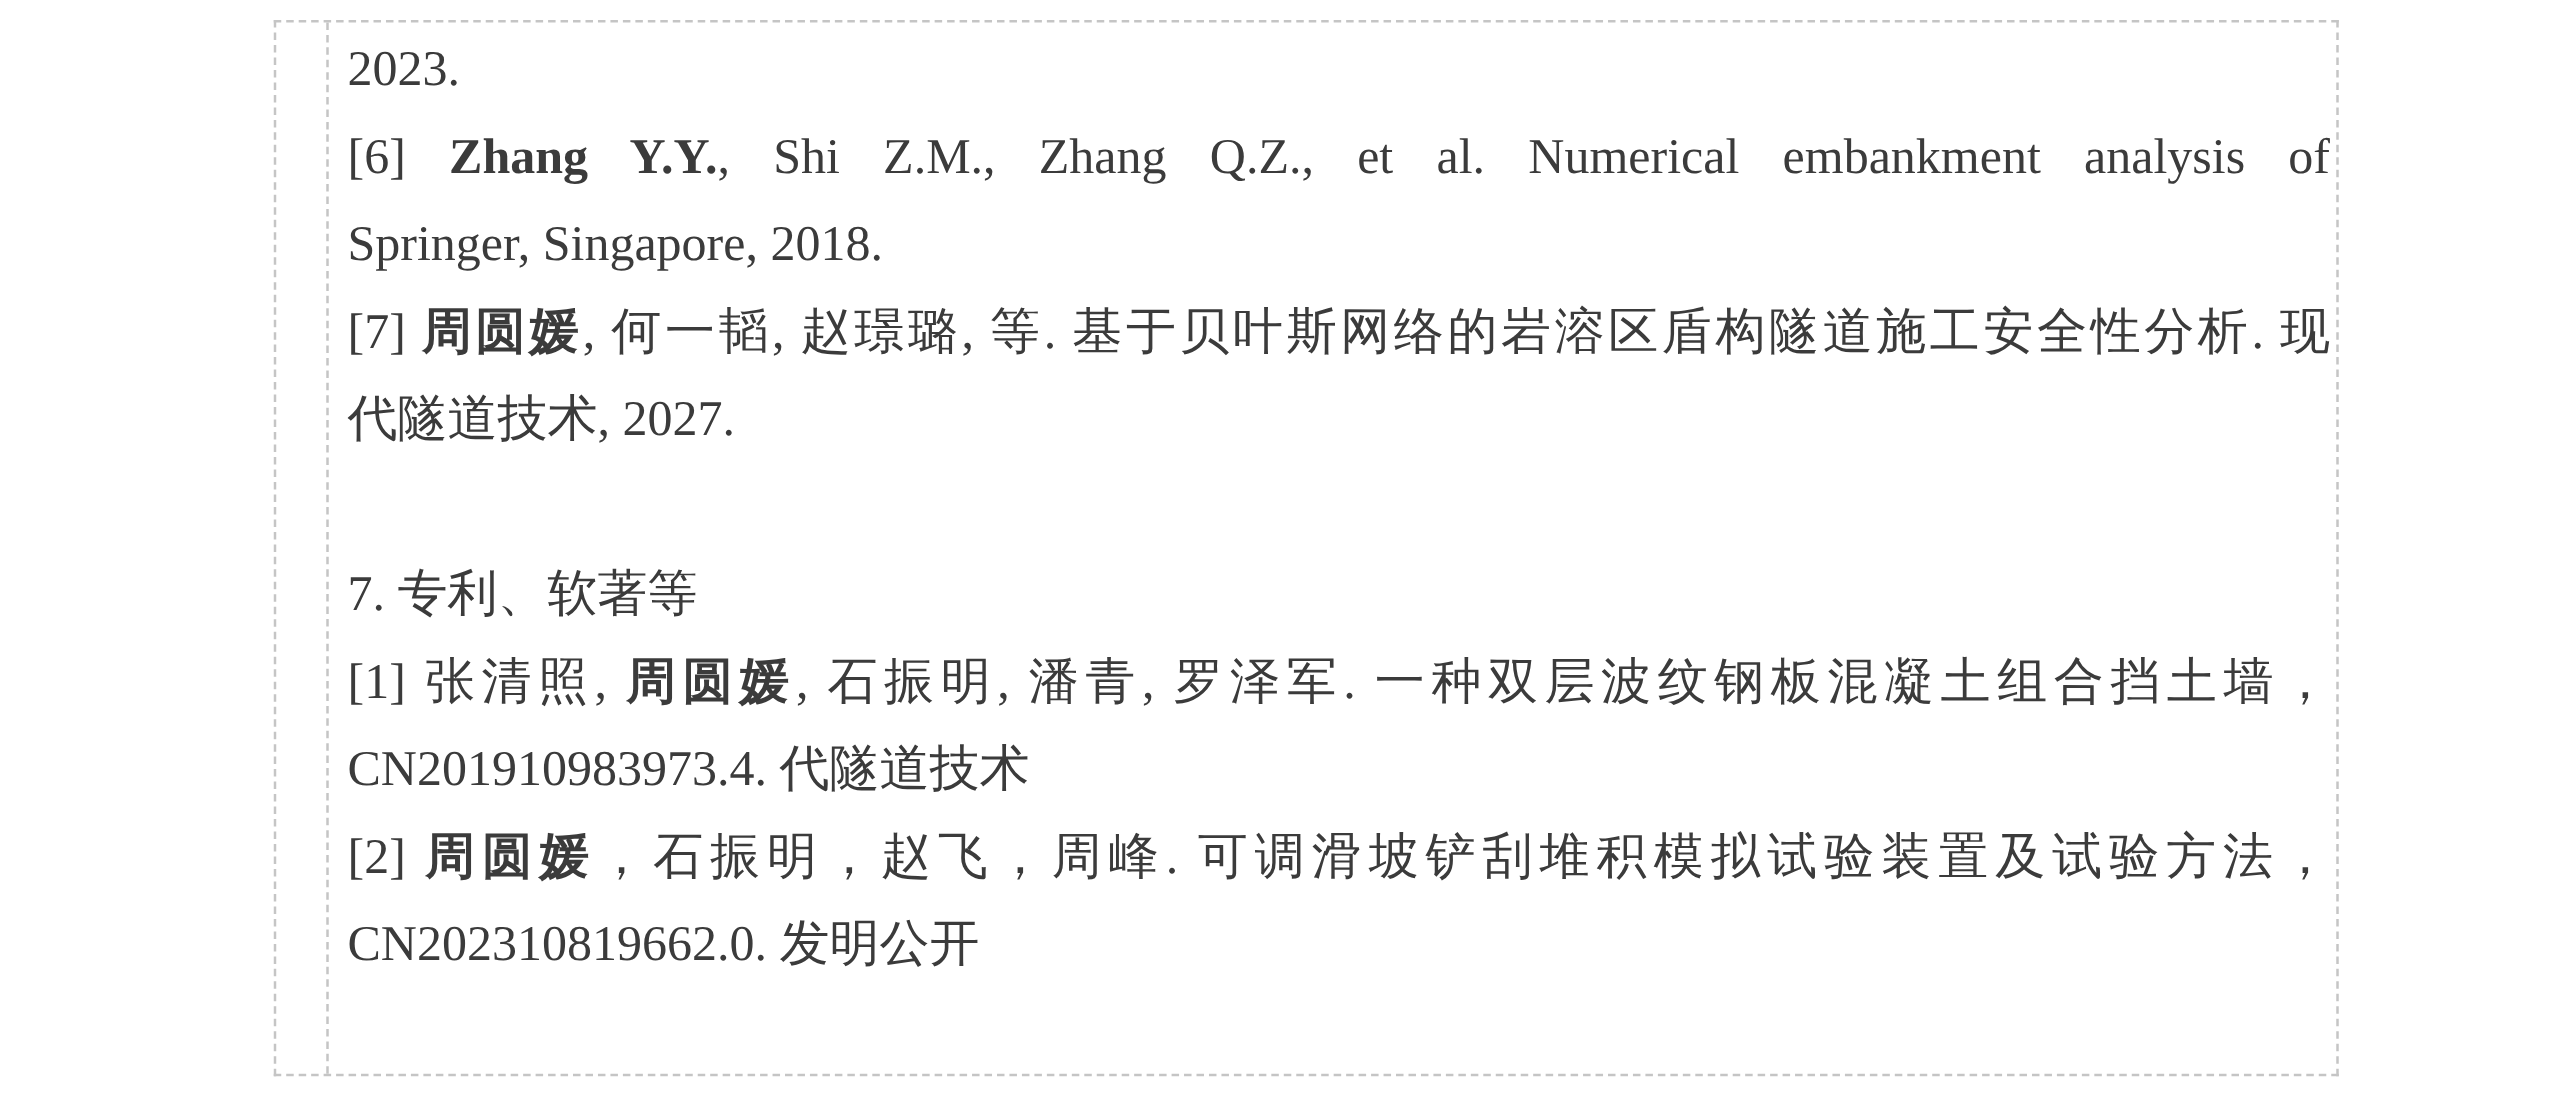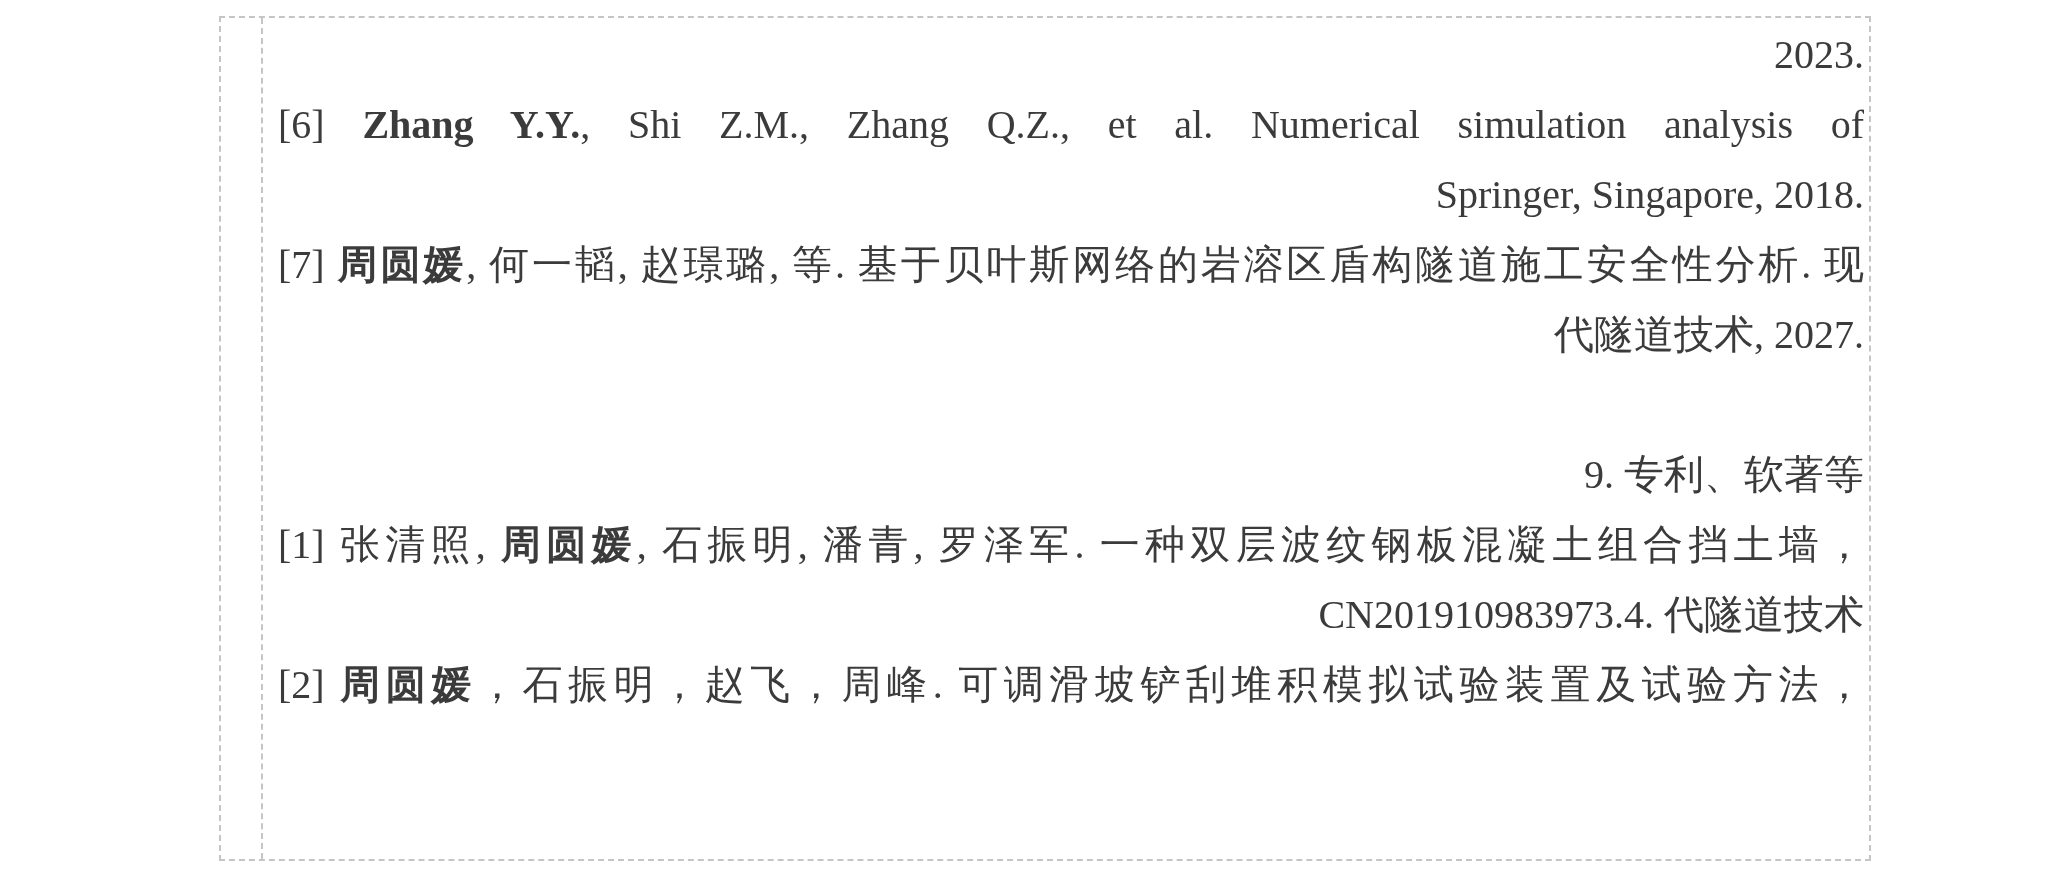--- a/index.html
+++ b/index.html
@@ -36,42 +36,43 @@
     position: absolute;
     left: 57px;
     top: 2px;
     width: 1586px;
     color: #3b3b3b;
   }
   .line {
     height: 70px;
     line-height: 70px;
     font-size: 40px;
-    text-align: right;
+    text-align: left;
     overflow: hidden;
     white-space: pre-wrap;
   }
   .line.j {
     text-align: justify;
     text-align-last: justify;
   }
   .run.b {
     font-weight: bold;
   }
 </style>
 </head>
 <body>
 
 <div class="doc-box">
   <div class="gutter-line"></div>
   <div class="text-area">
       <div class="line"><span class="run">2023.</span></div>
-      <div class="line j"><span class="run">[6] </span><span class="run b">Zhang Y.Y.</span><span class="run">, Shi Z.M., Zhang Q.Z., et al. Numerical simulation analysis of</span></div>
+      <div class="line j"><span class="run">[6] </span><span class="run b">Zhang Y.Y.</span><span class="run">, Shi Z.M., Zhang Q.Z., et al. Numerical embankment analysis of</span></div>
       <div class="line"><span class="run">Springer, Singapore, 2018.</span></div>
       <div class="line j"><span class="run">[7] </span><span class="run b">周圆媛</span><span class="run">, 何一韬, 赵璟璐, 等. 基于贝叶斯网络的岩溶区盾构隧道施工安全性分析. 现</span></div>
       <div class="line"><span class="run">代隧道技术, 2027.</span></div>
       <div class="line">&nbsp;</div>
-      <div class="line"><span class="run">9. 专利、软著等</span></div>
+      <div class="line"><span class="run">7. 专利、软著等</span></div>
       <div class="line j"><span class="run">[1] 张清照, </span><span class="run b">周圆媛</span><span class="run">, 石振明, 潘青, 罗泽军. 一种双层波纹钢板混凝土组合挡土墙，</span></div>
       <div class="line"><span class="run">CN201910983973.4. 代隧道技术</span></div>
       <div class="line j"><span class="run">[2] </span><span class="run b">周圆媛</span><span class="run">，石振明，赵飞，周峰. 可调滑坡铲刮堆积模拟试验装置及试验方法，</span></div>
+      <div class="line"><span class="run">CN202310819662.0. 发明公开</span></div>
     </div>
 </div>
 
 </body></html>

